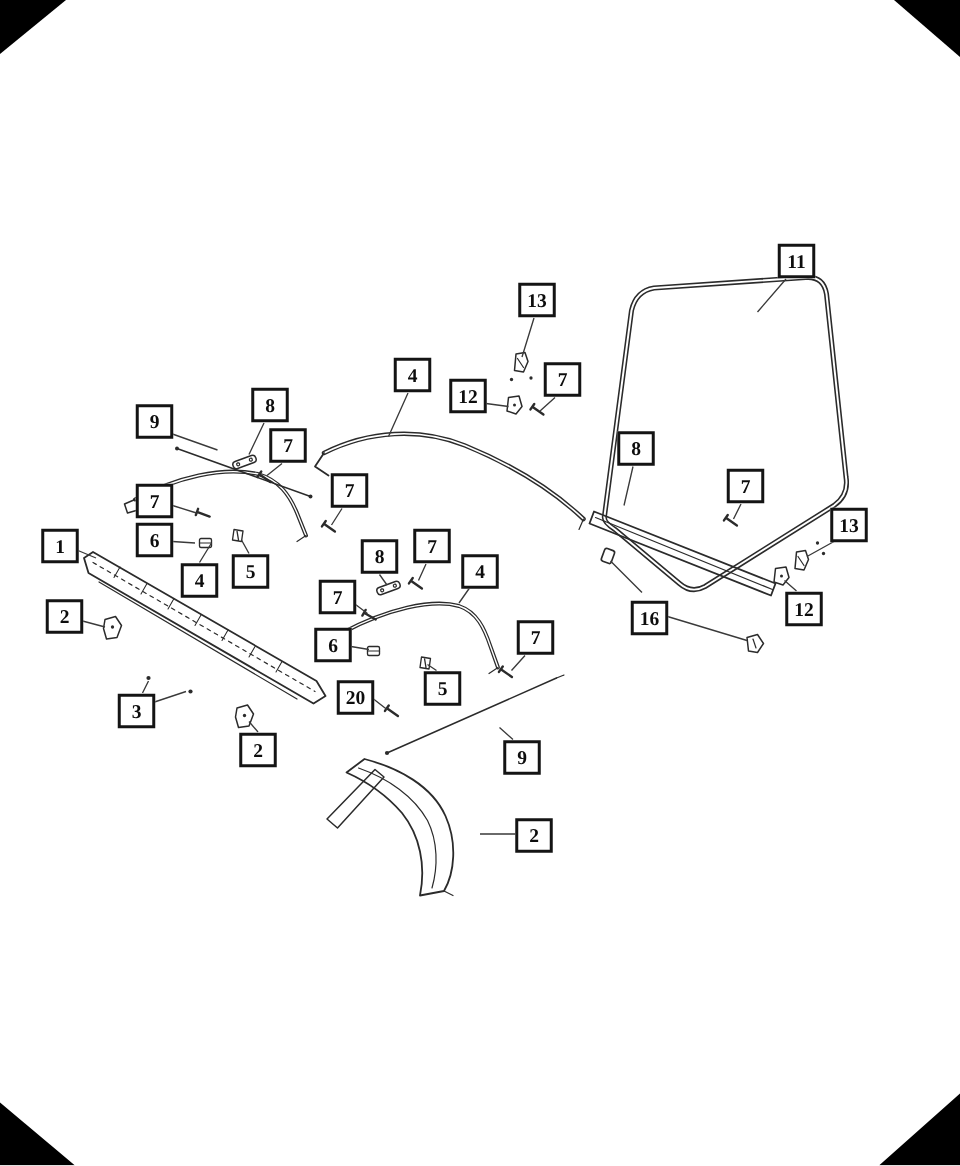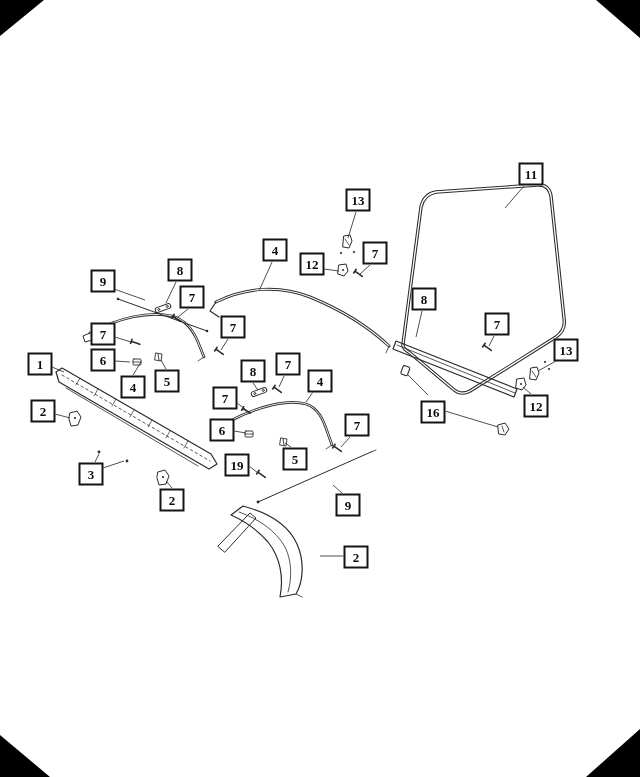--- a/index.html
+++ b/index.html
@@ -310,21 +310,21 @@
   <div class="callout" style="left:222px;top:430px">
       <span>6</span>
     </div>
   <div class="callout" style="left:357px;top:425px">
       <span>7</span>
     </div>
   <div class="callout" style="left:91px;top:474px">
       <span>3</span>
     </div>
   <div class="callout" style="left:237px;top:465px">
-      <span>19</span>
+      <span>20</span>
     </div>
   <div class="callout" style="left:295px;top:459px">
       <span>5</span>
     </div>
   <div class="callout" style="left:172px;top:500px">
       <span>2</span>
     </div>
   <div class="callout" style="left:348px;top:505px">
       <span>9</span>
     </div>

